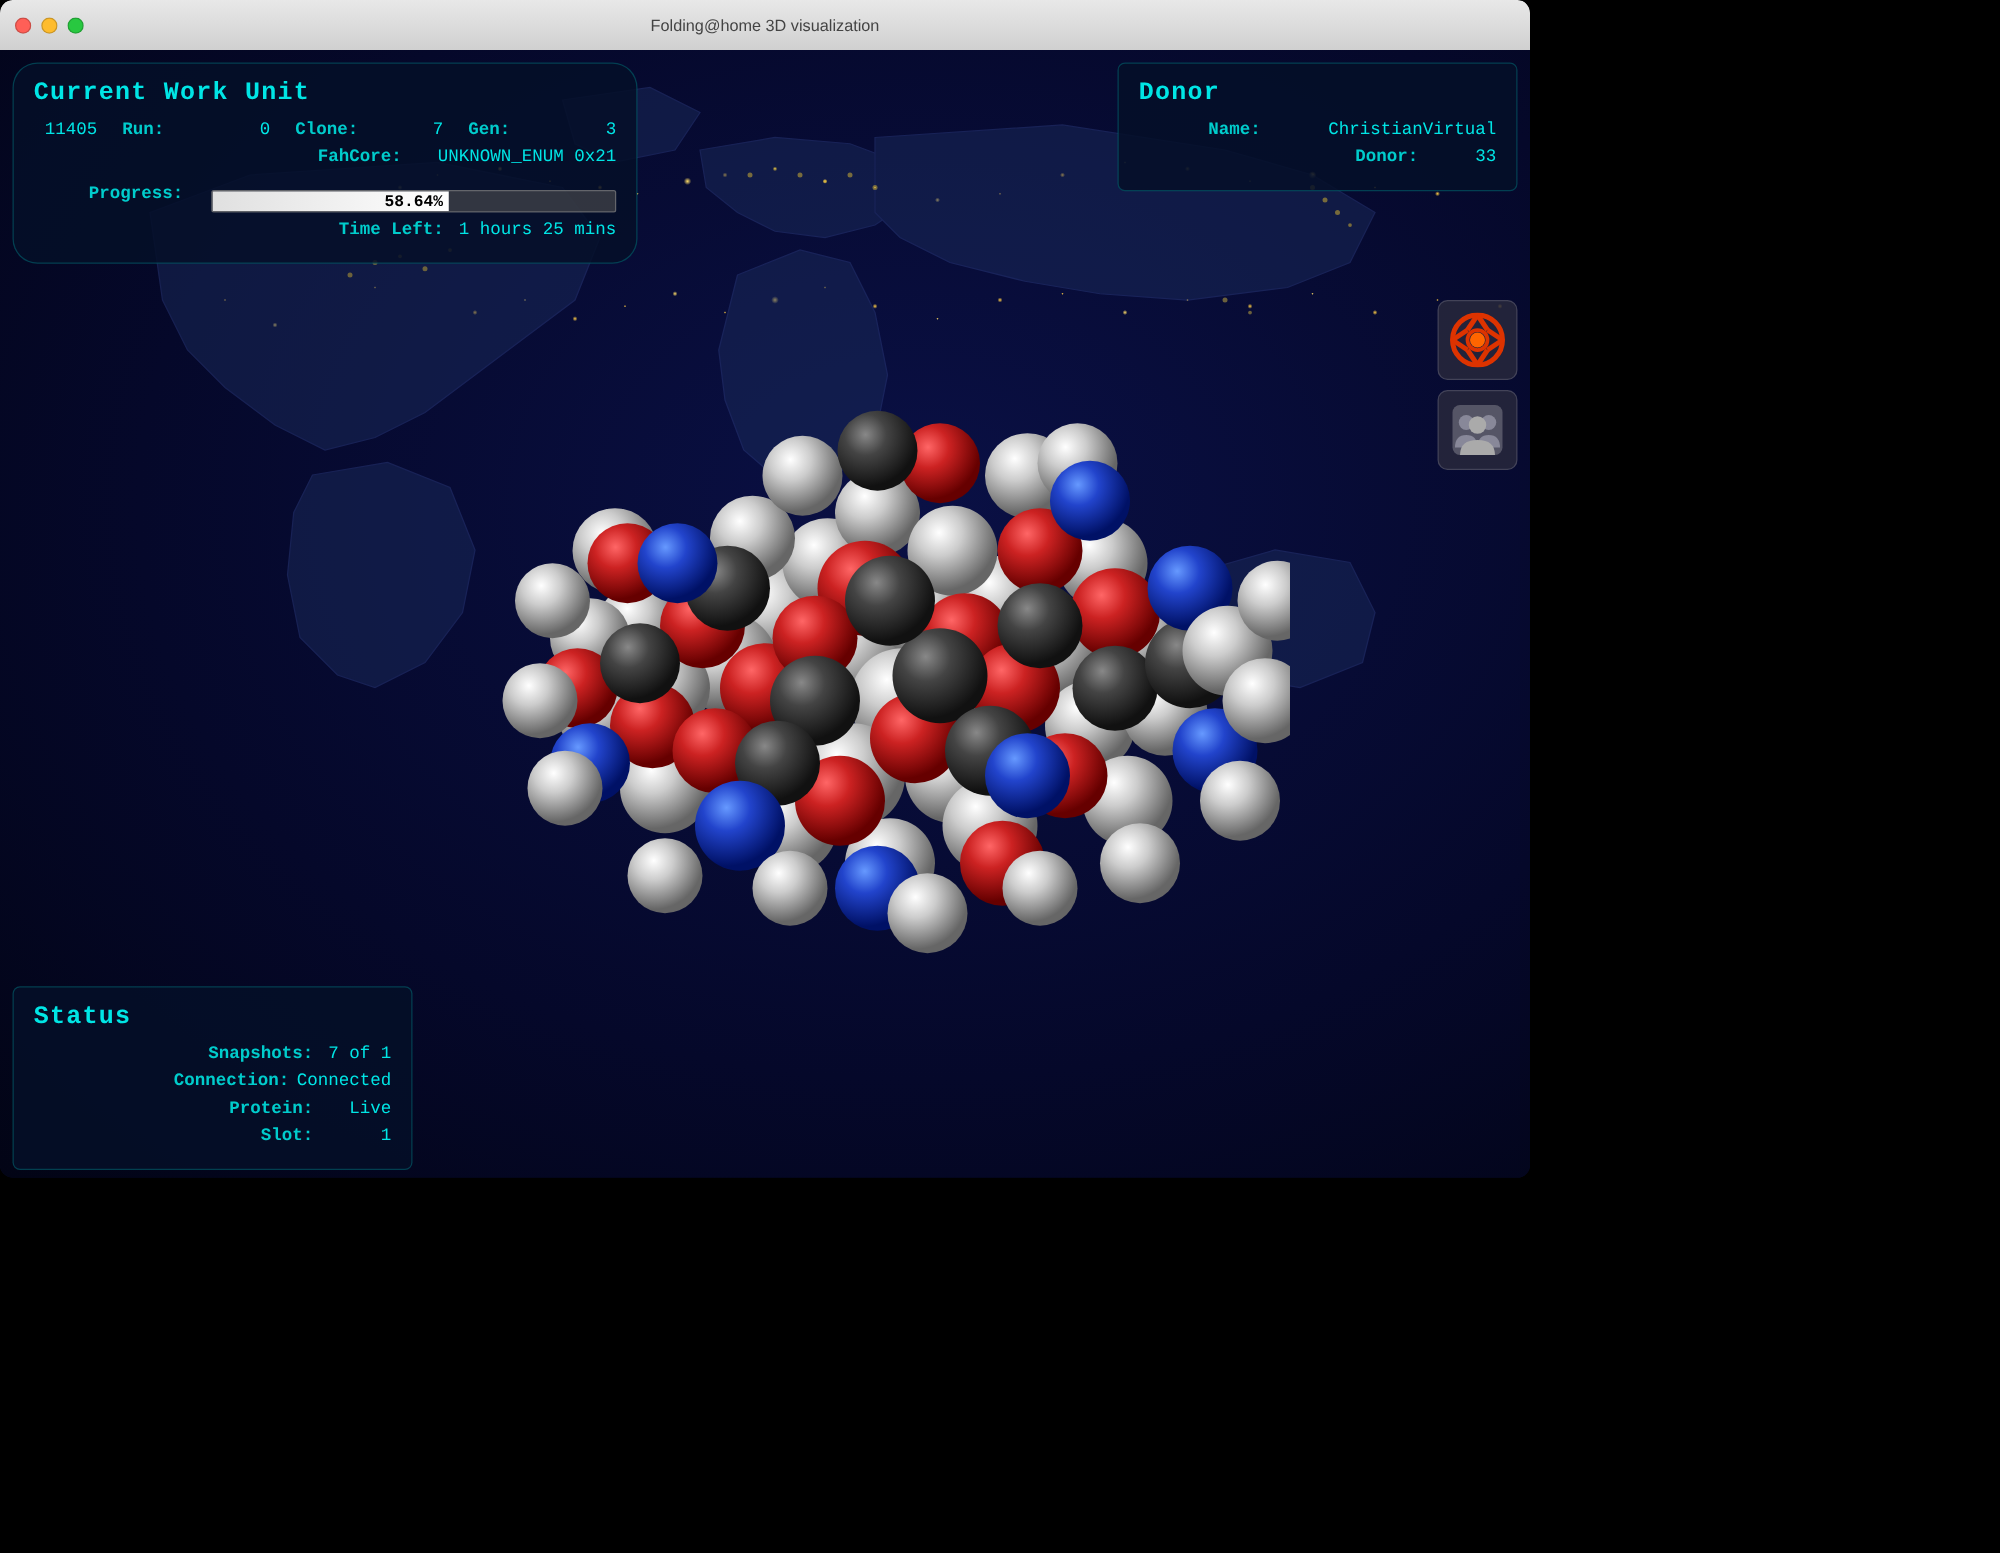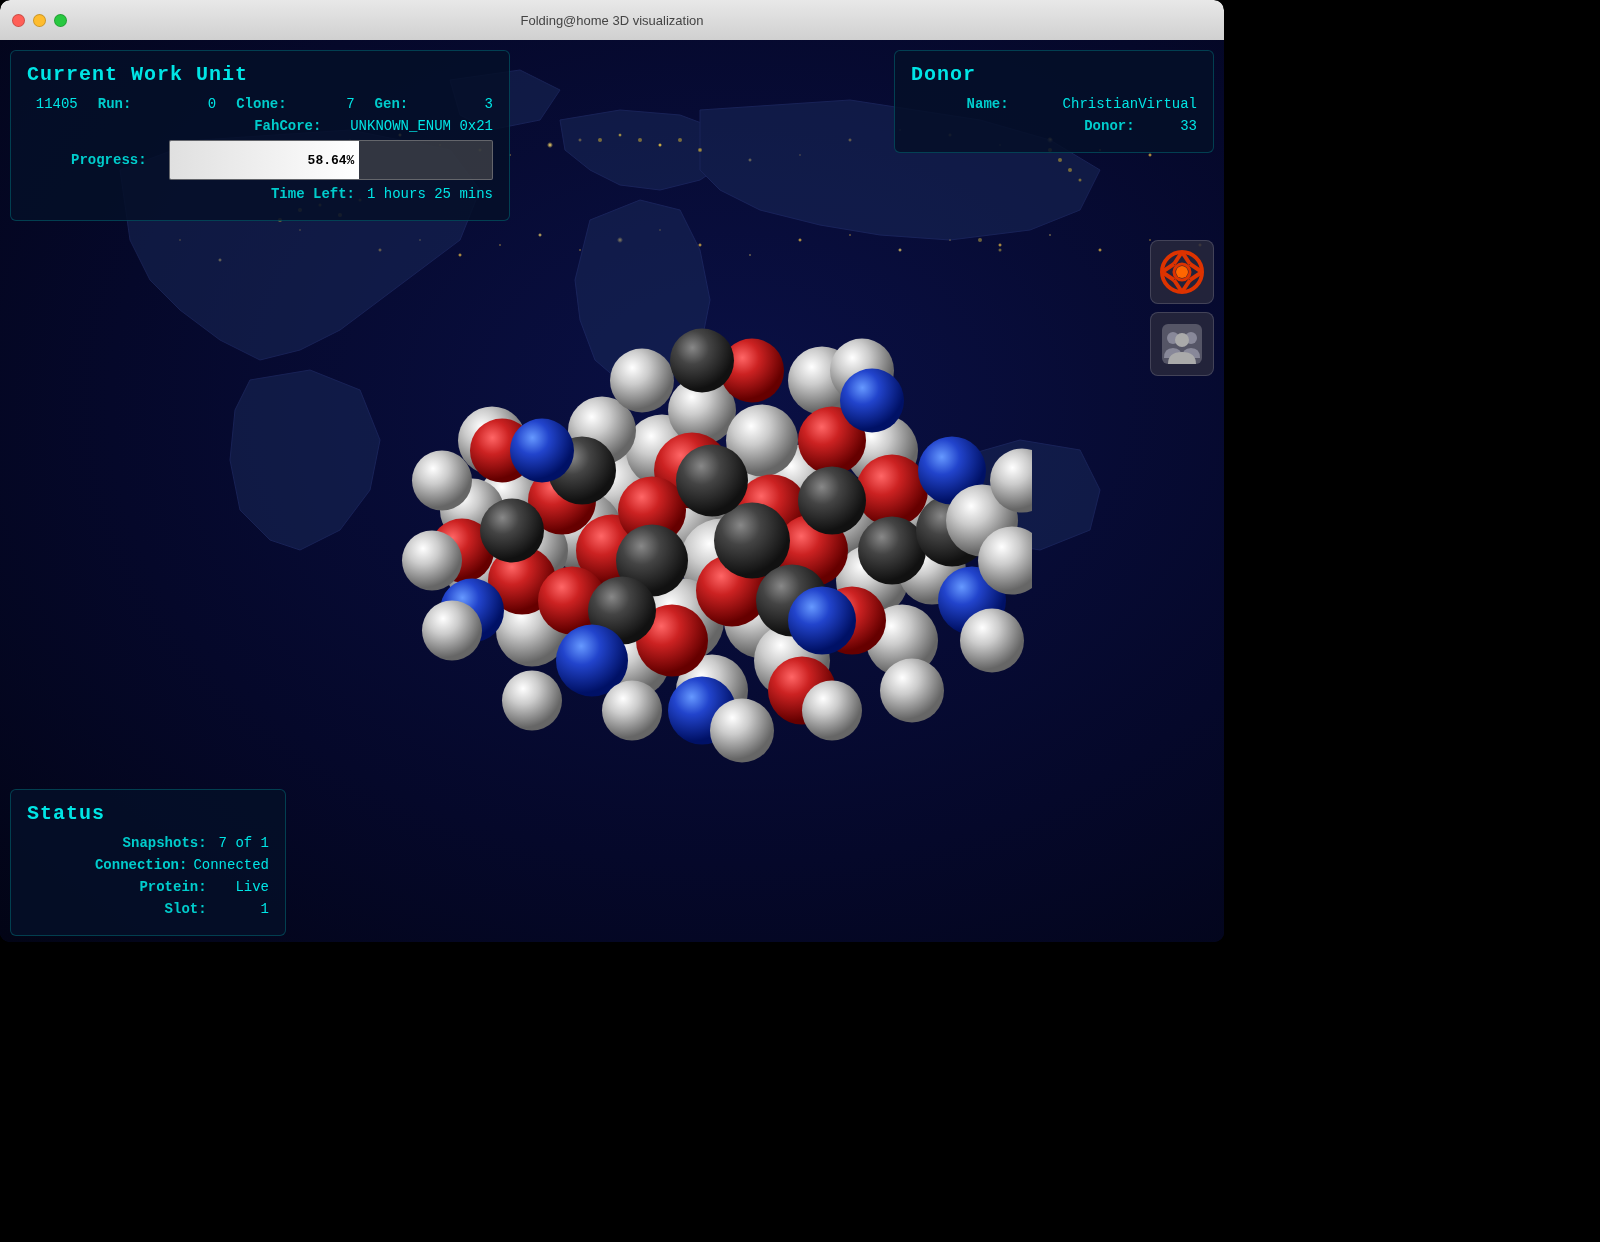--- a/index.html
+++ b/index.html
@@ -173,38 +173,40 @@
 
     .panel-value {
       color: #00e5e5;
     }
 
     
     .panel-work-unit {
       top: 10px;
       left: 10px;
       width: 500px;
+      border-radius: 20px;
     }
 
     
     .progress-container {
       display: flex;
       align-items: center;
       gap: 8px;
       padding-left: 44px;
     }
 
     .progress-bar-wrapper {
       flex: 1;
-      height: 40px;
+      height: 18px;
       background: rgba(80, 80, 80, 0.6);
       border: 1px solid rgba(150, 150, 150, 0.5);
       border-radius: 2px;
       overflow: hidden;
       position: relative;
+      margin-top: 12px;
     }
 
     .progress-bar-fill {
       height: 100%;
       background: linear-gradient(to right, #e0e0e0, #ffffff);
       position: absolute;
       left: 0;
       top: 0;
     }
 
@@ -224,21 +226,21 @@
     .panel-donor {
       top: 10px;
       right: 10px;
       width: 320px;
     }
 
     
     .panel-status {
       bottom: 10px;
       left: 10px;
-      width: 276px;
+      width: 320px;
     }
 
     
     .side-buttons {
       position: absolute;
       right: 10px;
       top: 200px;
       display: flex;
       flex-direction: column;
       gap: 8px;

